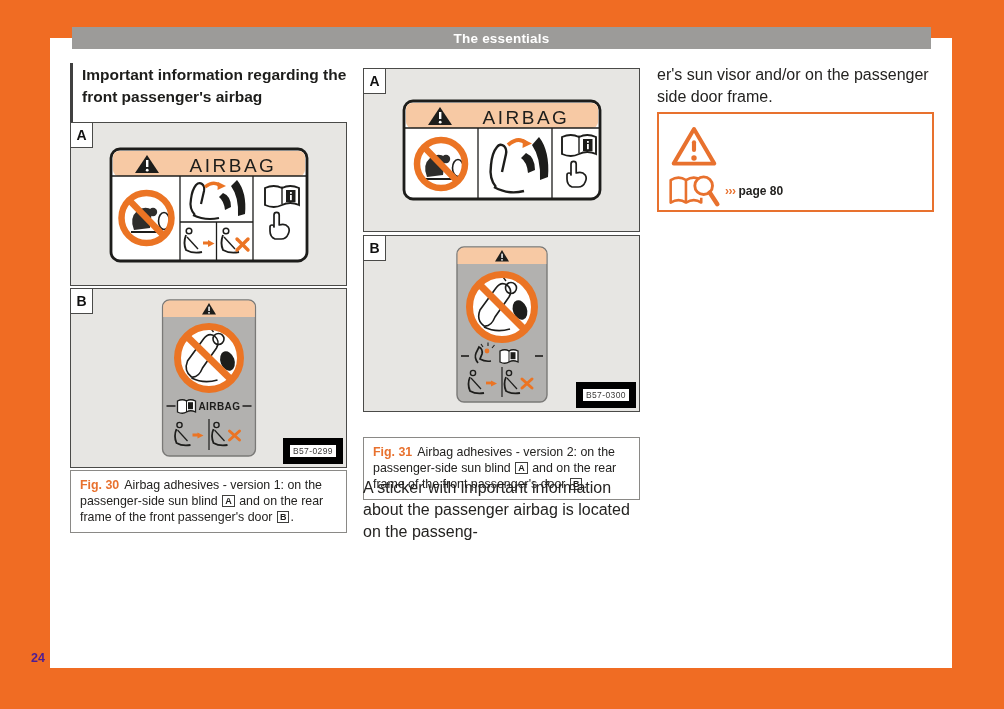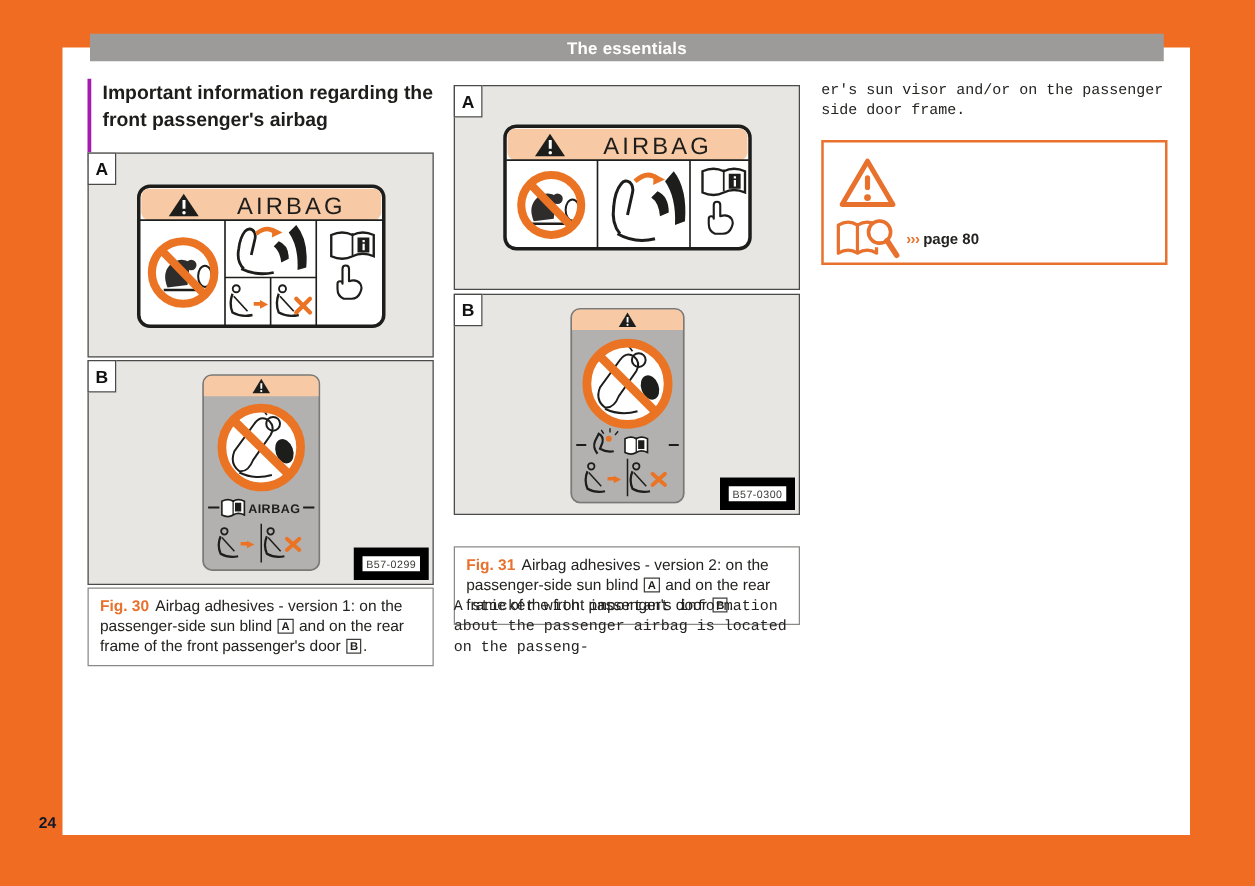--- a/index.html
+++ b/index.html
@@ -2,41 +2,41 @@
 <html><head>
 <meta charset="utf-8">
 <style>
   html,body{margin:0;padding:0;}
   .canvas{position:relative;width:1004px;height:709px;background:#F06C23;
           font-family:"Liberation Sans",sans-serif;overflow:hidden;}
   .page{position:absolute;left:50px;top:38px;width:902px;height:630px;background:#ffffff;}
   .header-bar{position:absolute;left:72px;top:27px;width:859px;height:22px;background:#9C9B99;
           z-index:3;display:flex;align-items:center;justify-content:center;}
   .header-bar span{color:#ffffff;font-weight:bold;font-size:13.5px;letter-spacing:.2px;}
-  .page-num{position:absolute;left:31px;top:651px;color:#0f172a;font-weight:bold;font-size:12.5px;z-index:2;}
+  .page-num{position:absolute;left:31px;top:651px;color:#4c1d95;font-weight:bold;font-size:12.5px;z-index:2;}
 
   .heading{position:absolute;left:70px;top:63px;width:277px;box-sizing:border-box;
-          border-left:3px solid #a21caf;border-bottom:2px solid #ECA06A;
+          border-left:3px solid #404040;border-bottom:2px solid #ECA06A;
           padding:1px 0 21px 9px;font-size:15.5px;font-weight:bold;color:#1D1D1B;line-height:1.42;}
 
   .panel{position:absolute;background:#E7E6E3;border:1px solid #4A4A48;box-sizing:border-box;}
   .panel-tag{position:absolute;left:-1px;top:-1px;width:21px;height:24px;background:#fff;
           border:1px solid #4A4A48;font-weight:bold;font-size:14px;color:#111;
           display:flex;align-items:center;justify-content:center;z-index:2;}
   .label-center{position:absolute;left:50%;transform:translateX(-50%);}
   .img-code{position:absolute;right:3px;bottom:3px;background:#fff;border:7px solid #000000;
           font-size:8.5px;padding:1px 3px;color:#3B3A38;letter-spacing:.4px;}
 
   .caption{position:absolute;box-sizing:border-box;width:277px;background:#fff;border:1px solid #8A8986;
           padding:6px 9px 7px;font-size:12.4px;line-height:1.3;color:#242321;}
   .fig-num{color:#E8712E;font-weight:bold;margin-right:5px;}
   .refbox{display:inline-block;border:1px solid #3F3F3D;font-size:9px;font-weight:bold;line-height:10px;
           padding:0 2px;vertical-align:1.5px;color:#1D1D1B;background:#fff;margin:0 1px;}
 
-  .body-text{position:absolute;font-size:12px;line-height:1.36;color:#242321;font-family:Liberation Mono, monospace;}
+  .body-text{position:absolute;font-size:16px;line-height:1.36;color:#242321;}
 
   .info-box{position:absolute;left:657px;top:112px;width:277px;height:100px;box-sizing:border-box;
           border:2px solid #E8712E;background:#fff;}
   .ib-icon{position:absolute;}
   .ib-text{position:absolute;font-size:12px;font-weight:bold;line-height:1.2;color:#242321;}
   .chev{color:#E8712E;font-weight:bold;letter-spacing:-.5px;margin-right:3px;white-space:nowrap;}
   .tri-inline{width:13px;height:12px;vertical-align:-1px;margin:0 2px 0 0;}
 </style>
 </head>
 <body>

